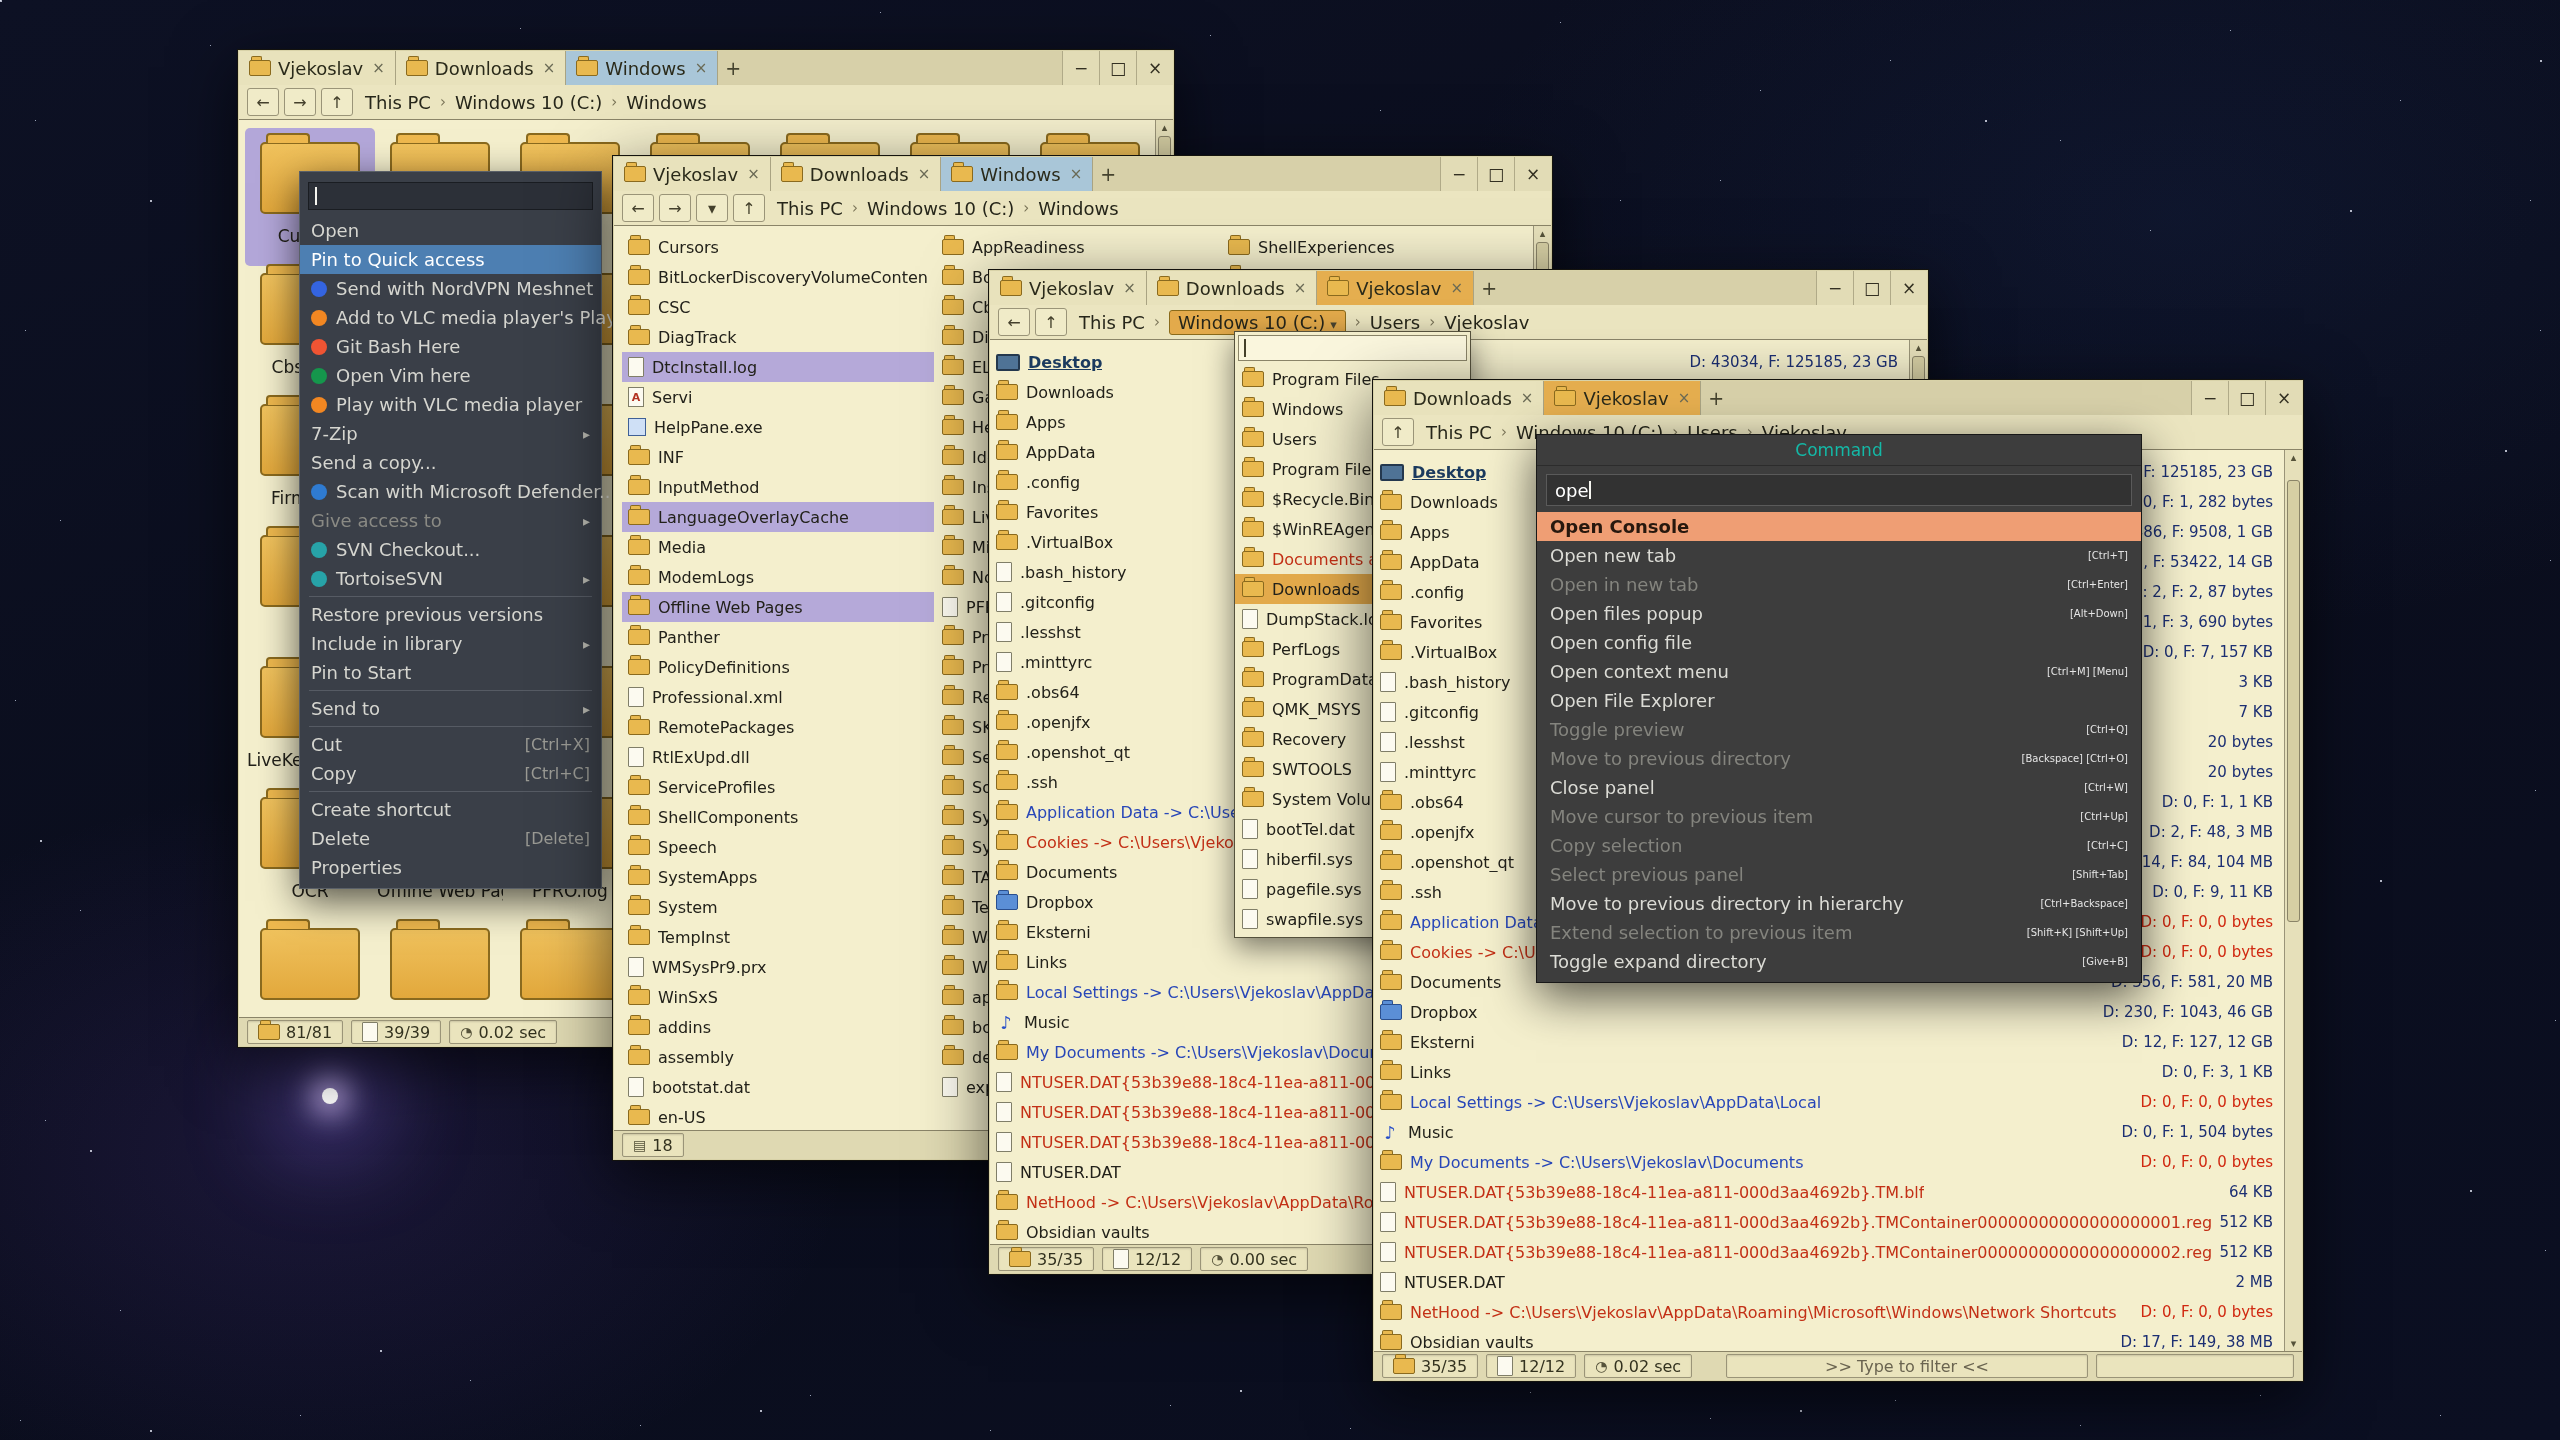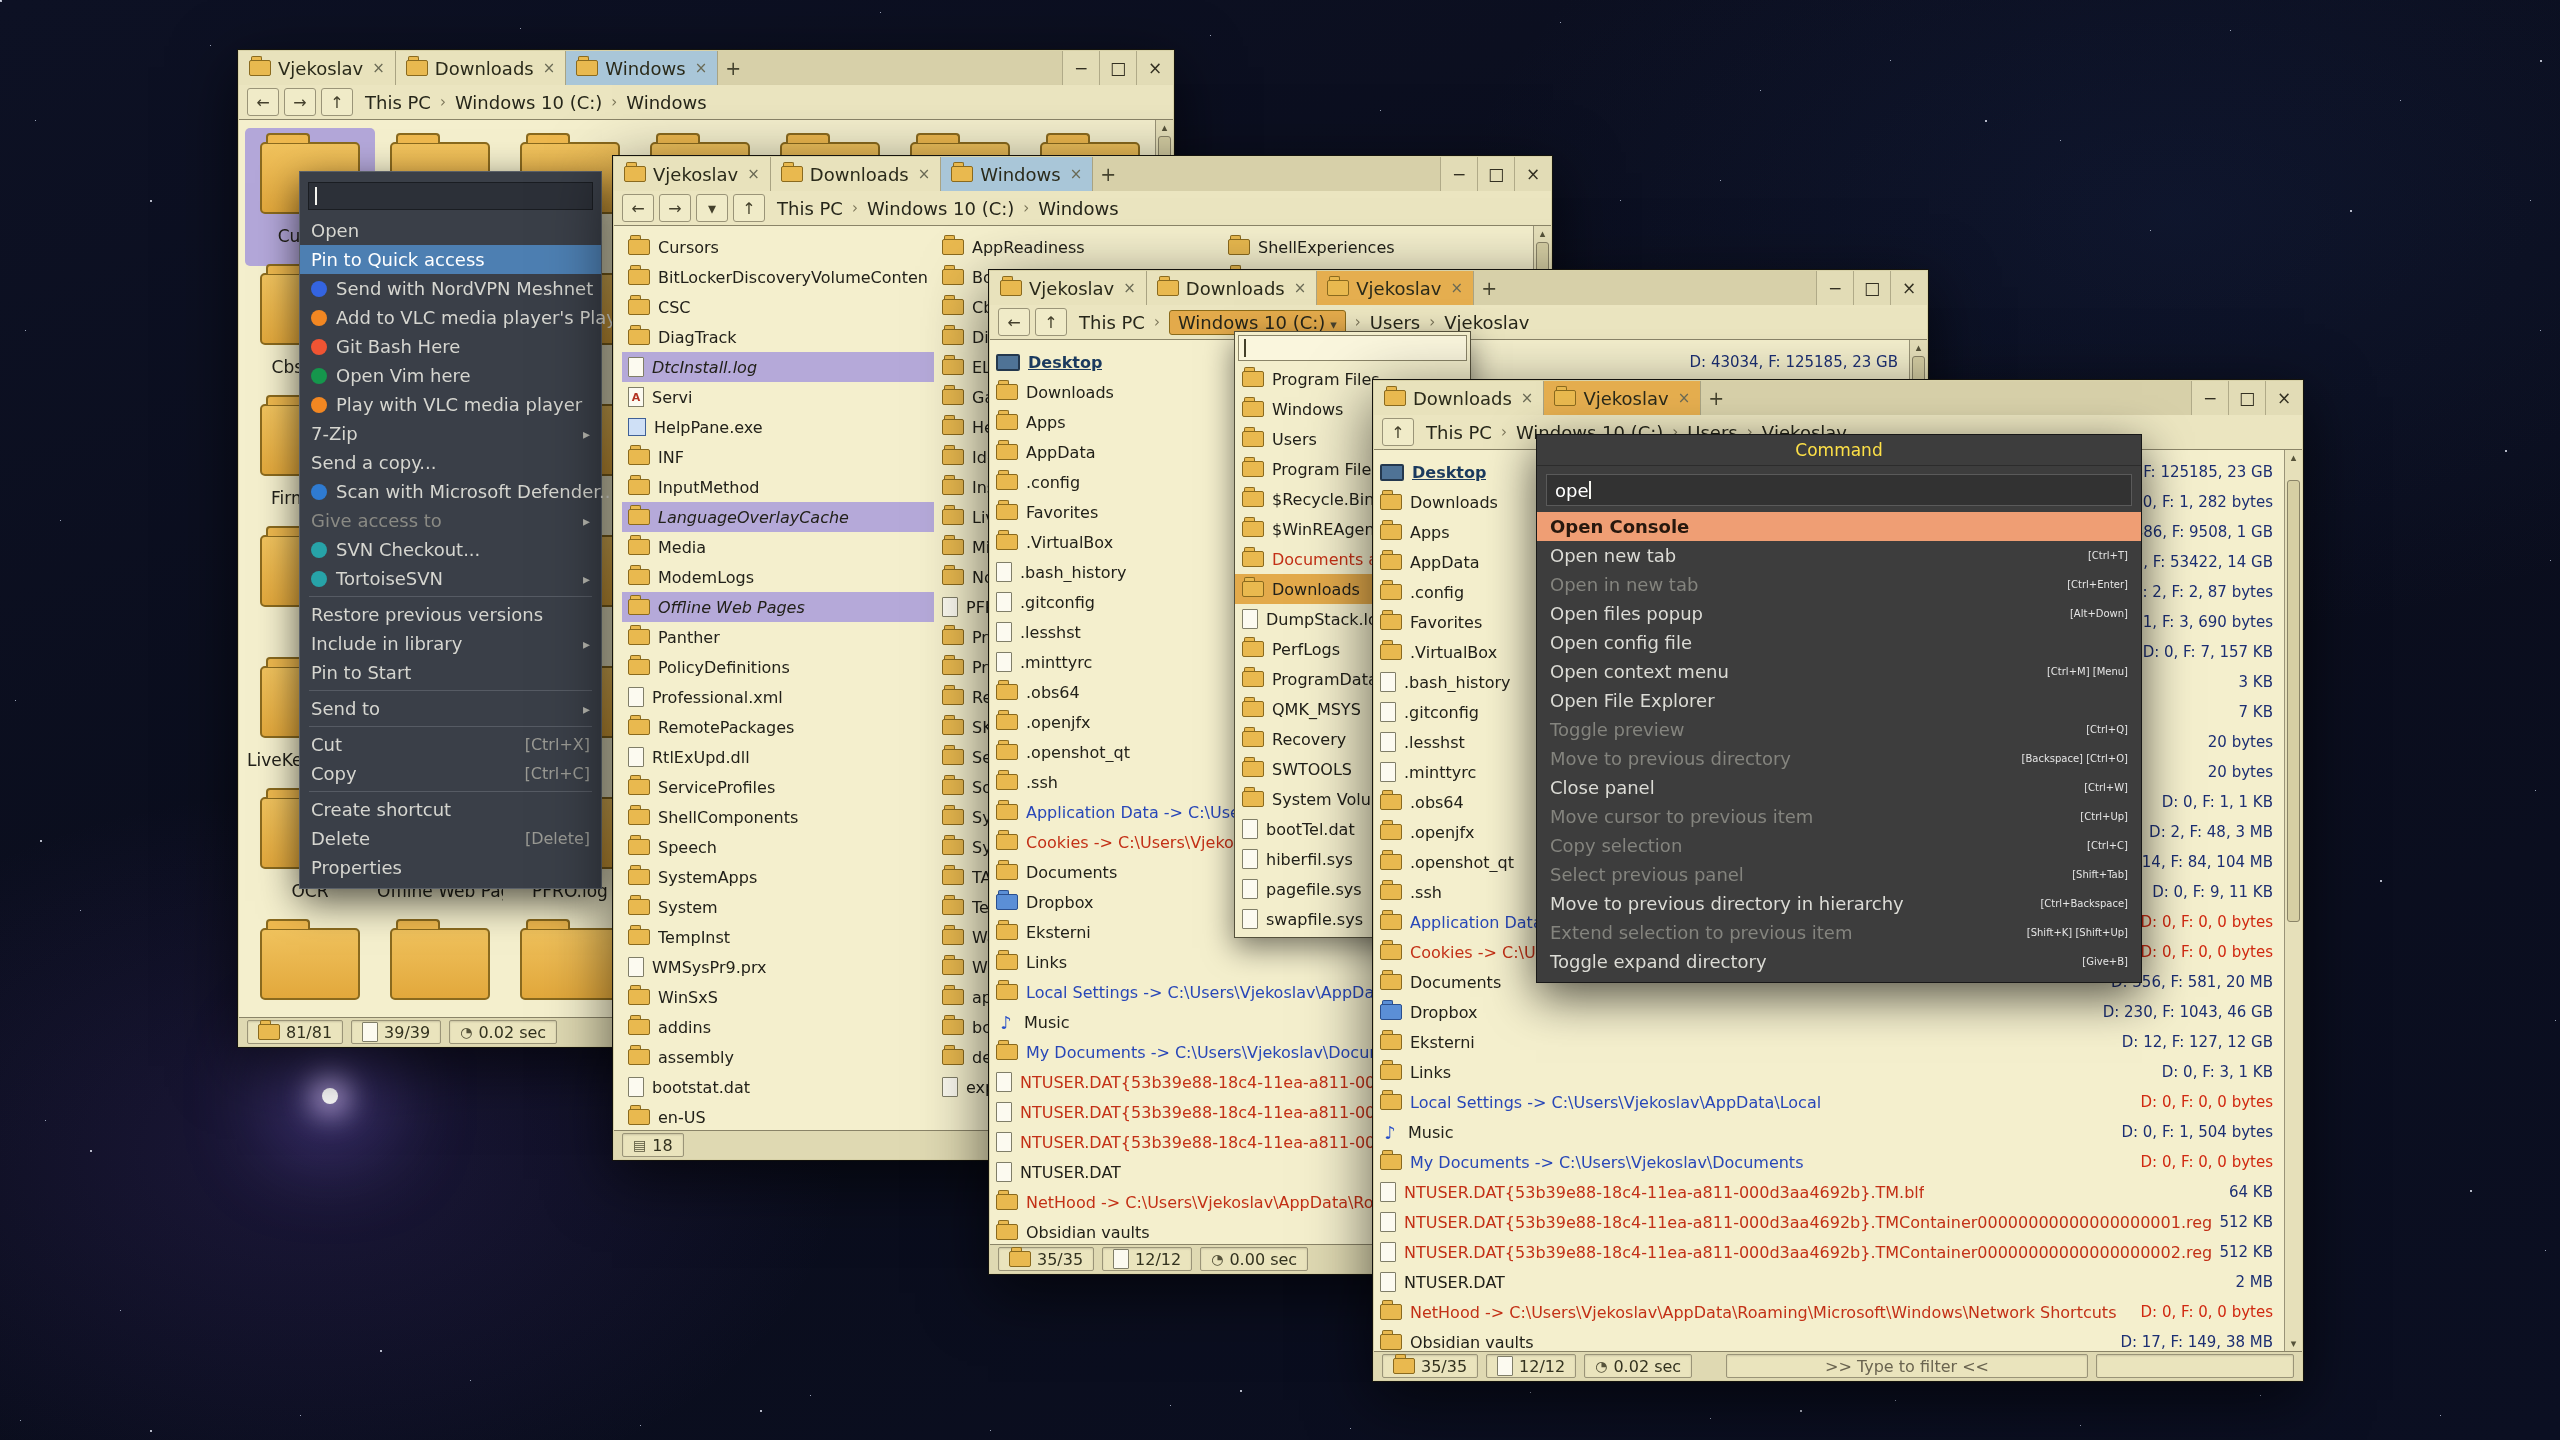--- a/index.html
+++ b/index.html
@@ -76,21 +76,21 @@
     padding:0 10px;height:22px;border-radius:2px;box-shadow:inset 0 1px 2px rgba(0,0,0,.14);}
   .filterbox{margin-left:auto;width:340px;justify-content:center;color:#6a6450;}
   .emptybox{width:176px;}
 
   
   .rows{padding-top:7px;}
   #w2 .col{position:absolute;top:6px;}
   #w2col0{left:8px;width:312px;} #w2col1{left:322px;width:276px;} #w2col2{left:608px;width:300px;}
   .row{height:30px;display:flex;align-items:center;gap:8px;padding:0 6px;font-size:16px;
     white-space:nowrap;color:#22211a;}
-  .row.sel{background:#b5a9d9;font-style:italic;}
+  .row.sel{background:#b5a9d9;}
   .row .nm{overflow:hidden;}
   .row.cursor .nm{text-decoration:underline;color:#1b3a5e;font-weight:bold;}
   .nm.link{color:#2847b8;} .nm.red{color:#c33016;}
   .sz{margin-left:auto;color:#1c2f73;font-size:15px;padding-right:6px;flex:none;}
   .sz.szred{color:#d02810;}
 
   .ic-folder{width:20px;height:14px;background:#e9b94f;border:1px solid #8a6a1e;border-radius:2px;position:relative;flex:none;}
   .ic-folder::before{content:"";position:absolute;top:-5px;left:1px;width:9px;height:3px;background:#e9b94f;
     border:1px solid #8a6a1e;border-bottom:none;border-radius:2px 2px 0 0;}
   .ic-dropbox,.ic-dropbox::before{background:#5b8fd6;border-color:#2a4f8e;}
@@ -133,21 +133,21 @@
   .ddpanel{position:absolute;left:245px;top:61px;width:235px;background:#f3eecc;border:1px solid #55513c;
     box-shadow:0 10px 28px rgba(0,0,0,.5);z-index:5;padding-bottom:3px;}
   .ddfilter{height:24px;margin:3px;background:#faf6dd;border:1px solid #8a8468;display:flex;align-items:center;padding:0 5px;}
   .ddrow{height:30px;display:flex;align-items:center;gap:8px;padding:0 7px;font-size:16px;white-space:nowrap;color:#22211a;overflow:hidden;}
   .ddrow.sel{background:#e3aa4b;}
   .ddrow .nm.red{color:#c33016;}
 
   
   .palette{position:absolute;left:163px;top:54px;width:604px;z-index:6;background:#3d3d3d;
     border:1px solid #181818;box-shadow:0 14px 44px rgba(0,0,0,.65);color:#dcdcd6;padding-bottom:6px;}
-  .ptitle{height:30px;display:flex;align-items:center;justify-content:center;color:#fde047;
+  .ptitle{height:30px;display:flex;align-items:center;justify-content:center;color:#14b8a6;
     font-size:17px;border-bottom:1px solid #2c2c2c;}
   .pinput{margin:8px 9px 6px 9px;height:30px;background:#323232;border:1px solid #5a5a5a;
     display:flex;align-items:center;padding:0 8px;color:#fff;font-size:18px;}
   .prow{height:29px;display:flex;align-items:center;padding:0 13px;font-size:18px;white-space:nowrap;}
   .prow.hl{background:#ef9e74;color:#27180e;font-weight:bold;}
   .prow.dim{color:#84847e;}
   .pshort{margin-left:auto;color:#e5e5e5;font-size:10px;}
 
   .caret{display:inline-block;width:2px;height:18px;background:#f5f5f0;animation:ca 1.1s steps(2,start) infinite;}
   .caret.darkc{background:#44402a;}

